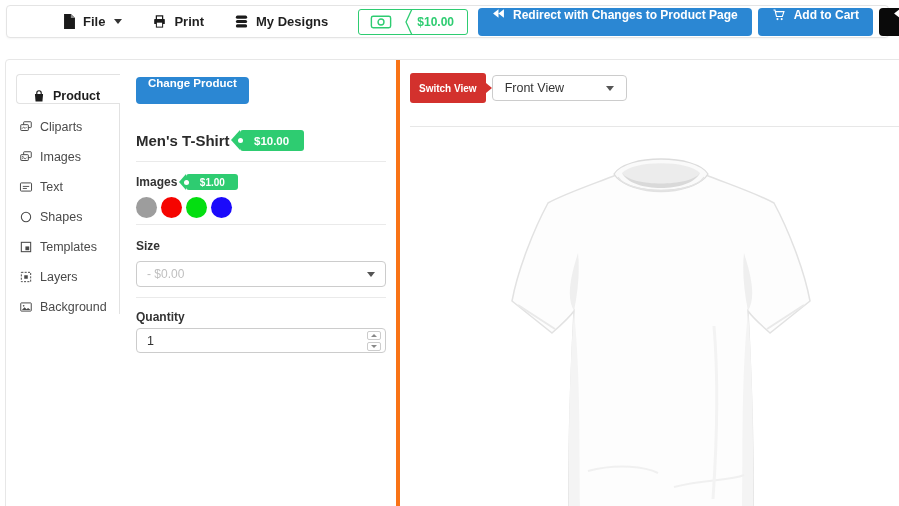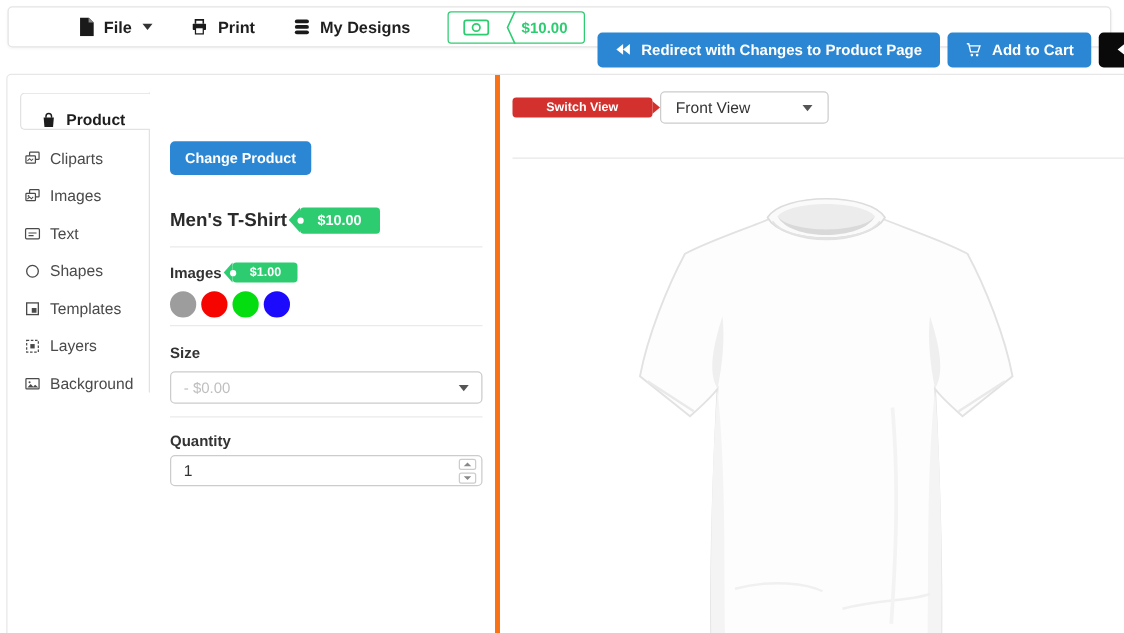--- a/index.html
+++ b/index.html
@@ -19,22 +19,22 @@
 
   .right-group { margin-left:auto; display:flex; align-items:center; gap:6px; }
   .price-badge { display:flex; align-items:center; height:26px; color:var(--green);
     border:1px solid var(--green); border-radius:3px; font-size:12px; font-weight:700;
     background:#fff; margin-right:4px; }
   .pb-icon { display:flex; align-items:center; padding:0 11px; }
   .pb-notch { height:26px; width:10px; display:block; }
   .pb-amount { padding:0 13px 0 4px; }
 
   .btn { height:28px; border:none; border-radius:4px; color:#fff; font-size:12px;
-    font-weight:700; display:flex; align-items:center; gap:8px; padding:0 14px;
-    cursor:pointer; white-space:nowrap; font-family:inherit;margin-top:36px; }
+    font-weight:700; display:flex; gap:8px; padding:0 14px;
+    cursor:pointer; white-space:nowrap; font-family:inherit; }
   .btn svg { display:block; }
   .btn-blue { background:var(--blue); }
   .btn-black { background:var(--dark); }
 
   
   .content { position:absolute; left:5px; top:59px; right:-2px; bottom:-2px;
     border:1px solid #e7e7e7; border-radius:4px 0 0 0; background:#fff; overflow:hidden; }
 
   
   .tabs { position:absolute; left:0; top:14px; width:114px; }
@@ -90,21 +90,21 @@
     display:flex; align-items:center; justify-content:center; cursor:pointer; background:#fff; }
   .car-up { width:0; height:0; border-left:3px solid transparent; border-right:3px solid transparent;
     border-bottom:3.5px solid #888; }
   .car-dn { width:0; height:0; border-left:3px solid transparent; border-right:3px solid transparent;
     border-top:3.5px solid #888; }
 
   
   .canvas { position:absolute; left:394px; top:0; right:0; bottom:0; }
   .canvas-head { display:flex; align-items:center; gap:6px; padding:13px 0 0 10px; }
   .switch-badge { position:relative; background:var(--red); color:#fff; font-size:10px;
-    font-weight:700; height:16px; padding:0 27px; border-radius:3px;
+    font-weight:700; height:30px; padding:0 9px; border-radius:3px;
     display:flex; align-items:center; white-space:nowrap; }
   .switch-badge::after { content:''; position:absolute; left:100%; top:50%; margin-top:-5px;
     width:0; height:0; border-top:5px solid transparent; border-bottom:5px solid transparent;
     border-left:6px solid var(--red); }
   .view-select { width:135px; height:26px; border:1px solid #ccc; border-radius:4px;
     background:#fff; display:flex; align-items:center; justify-content:space-between;
     padding:0 12px; font-size:12.5px; color:#333; cursor:pointer; }
   .view-select .caret-down { border-top-color:#555; }
   .canvas-divider { position:absolute; left:10px; right:0; top:66px;
     border-top:1px solid #e7e7e7; }

